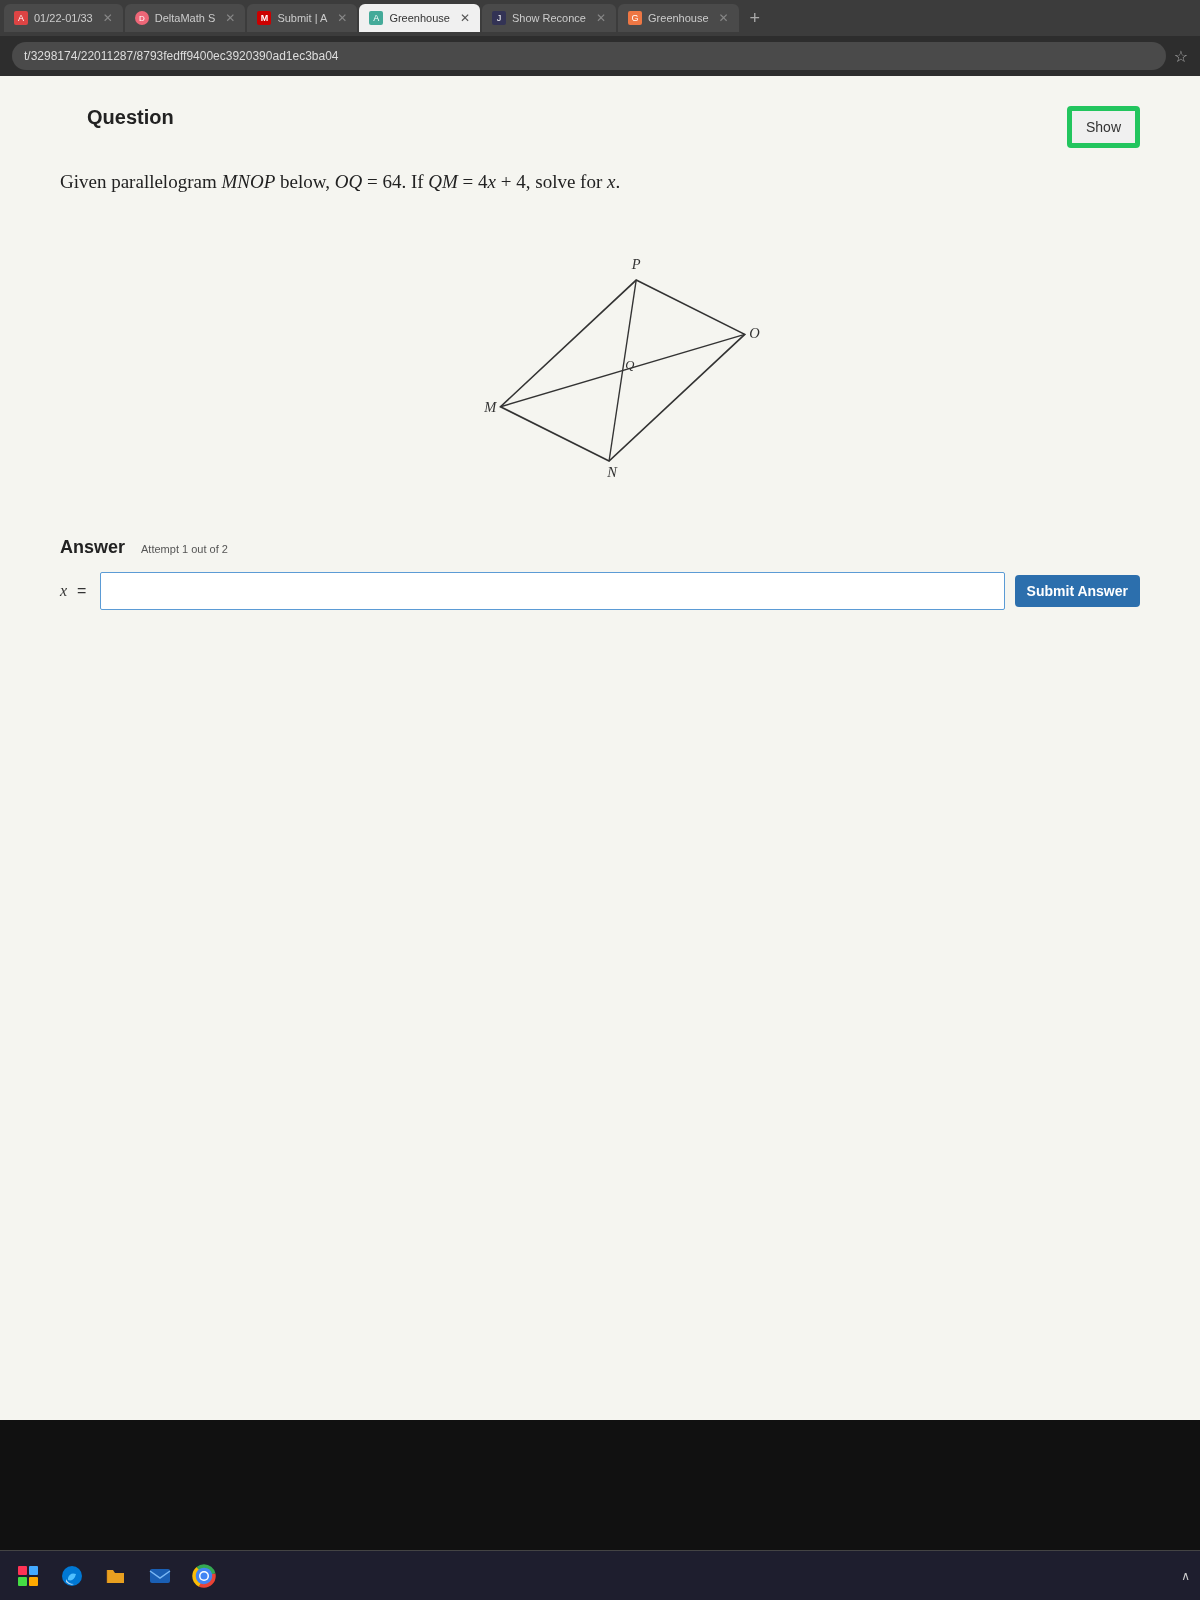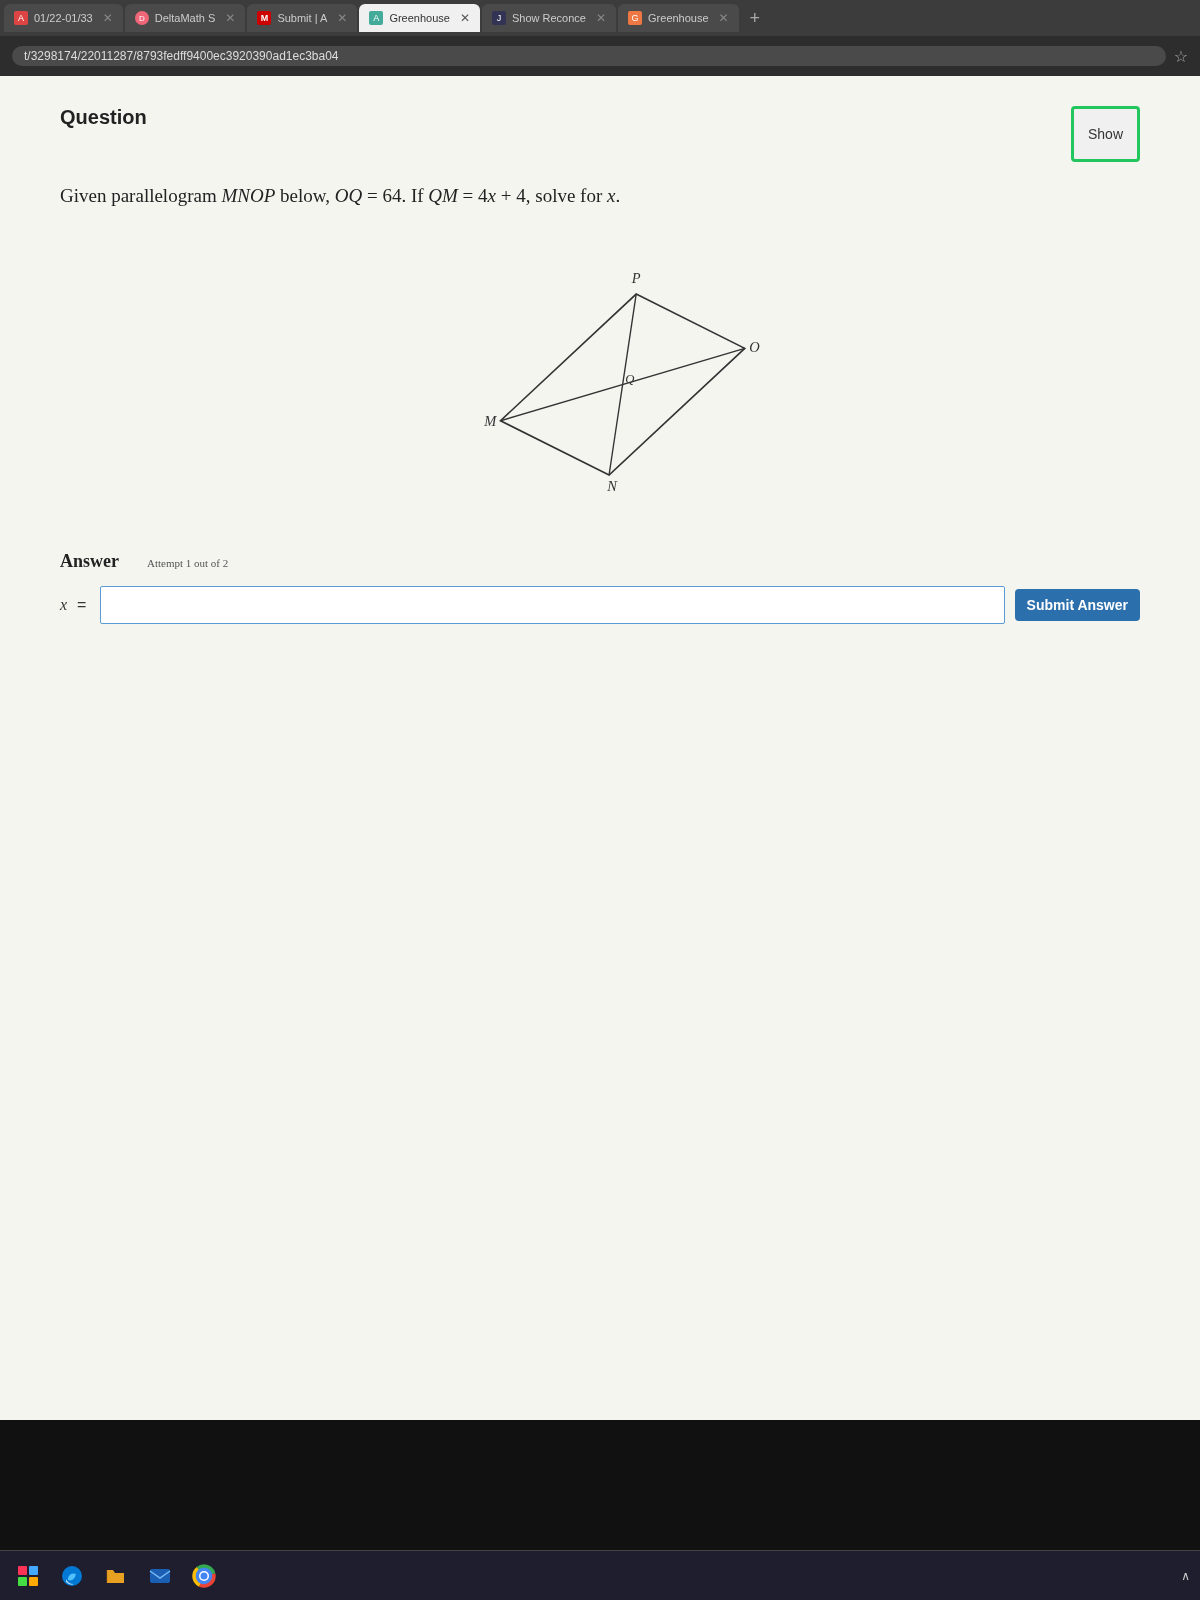--- a/index.html
+++ b/index.html
@@ -75,21 +75,21 @@
       background: #2d2d2d;
       height: 40px;
       display: flex;
       align-items: center;
       padding: 0 12px;
       gap: 8px;
     }
 
     .address-input {
       flex: 1;
-      height: 20px;
+      height: 28px;
       background: #4a4a4a;
       border: none;
       border-radius: 14px;
       color: #ddd;
       font-size: 12px;
       padding: 0 12px;
       outline: none;
     }
 
     .star-icon {
@@ -111,32 +111,33 @@
       height: 100%;
       padding: 30px 60px 30px 60px;
       position: relative;
     }
 
     .question-header {
       display: flex;
       justify-content: space-between;
       align-items: flex-start;
       margin-bottom: 20px;
+      margin-left: 27px;
     }
 
     .question-label {
       font-size: 20px;
       font-weight: bold;
       color: #222;
     }
 
     .show-button {
-      border: 3px solid #22c55e;
+      border: 5px solid #22c55e;
       background: #f0f0f0;
-      padding: 17px 14px;
+      padding: 8px 14px;
       font-size: 14px;
       color: #333;
       cursor: pointer;
       border-radius: 4px;
     }
 
     .question-text {
       font-size: 19px;
       color: #222;
       line-height: 1.5;
@@ -341,21 +342,21 @@
         <text x="245" y="48" font-size="16" font-family="Georgia,serif" fill="#333" font-style="italic">P</text>
         <text x="375" y="124" font-size="16" font-family="Georgia,serif" fill="#333" font-style="italic">O</text>
         <text x="218" y="278" font-size="16" font-family="Georgia,serif" fill="#333" font-style="italic">N</text>
         <text x="82" y="206" font-size="16" font-family="Georgia,serif" fill="#333" font-style="italic">M</text>
 
         <text x="238" y="158" font-size="14" font-family="Georgia,serif" fill="#333" font-style="italic">Q</text>
       </svg>
     </div>
 
     <div class="answer-section">
-      <div style="display:flex; align-items:center; gap:20px; margin-bottom:10px;font-family:Liberation Serif, serif;">
+      <div style="display:flex; align-items:center; gap:8px; margin-bottom:10px;">
         <span class="answer-label">Answer</span>
         <span class="attempt-text">Attempt 1 out of 2</span>
       </div>
       <div class="answer-row">
         <span class="x-label"><em>x</em></span>
         <span class="equals-sign">=</span>
         <input class="answer-input" type="text" placeholder="" style="">
         <button class="submit-button">Submit Answer</button>
       </div>
     </div>

